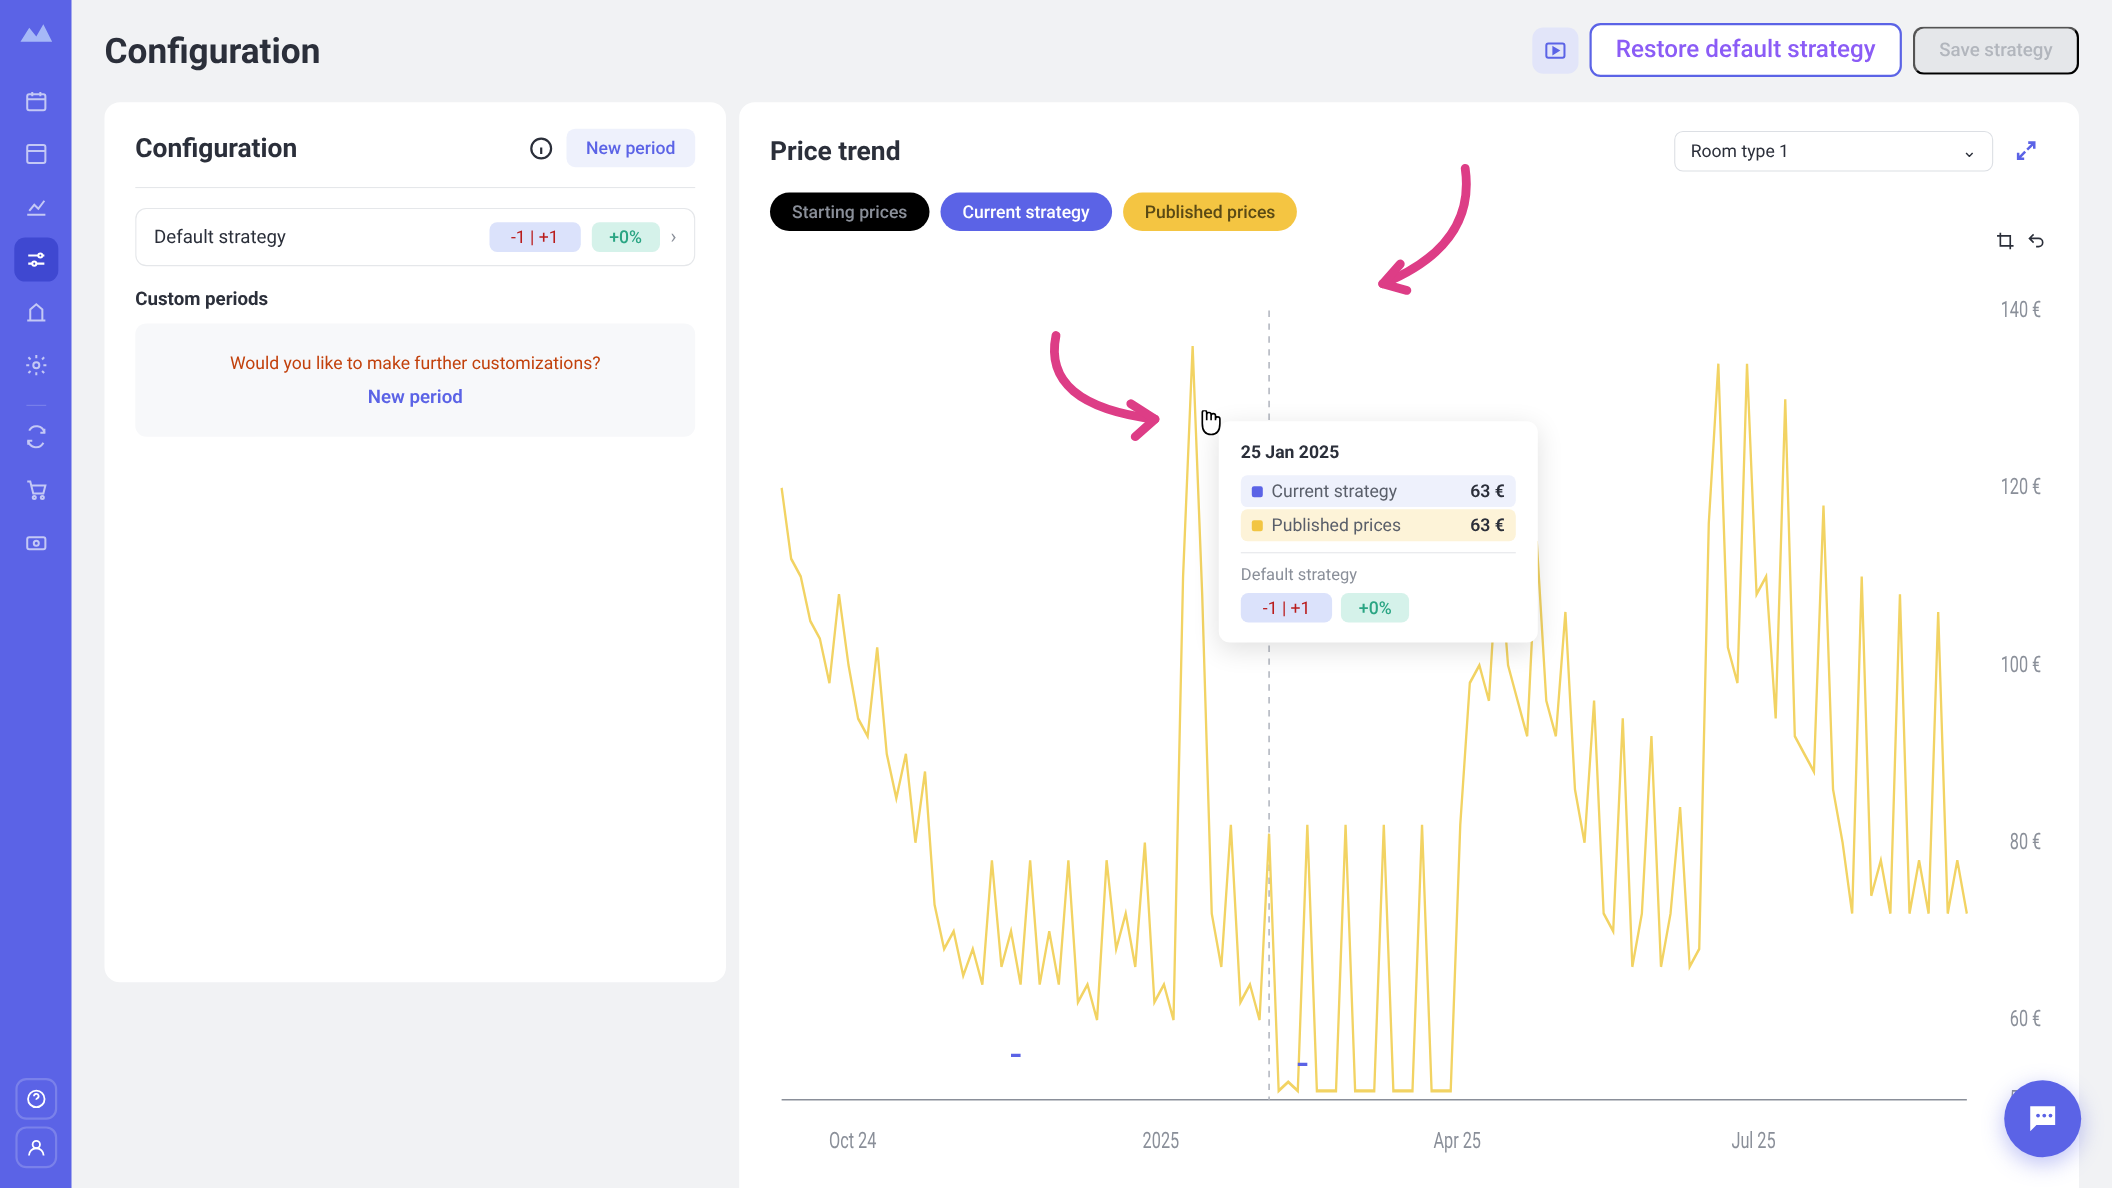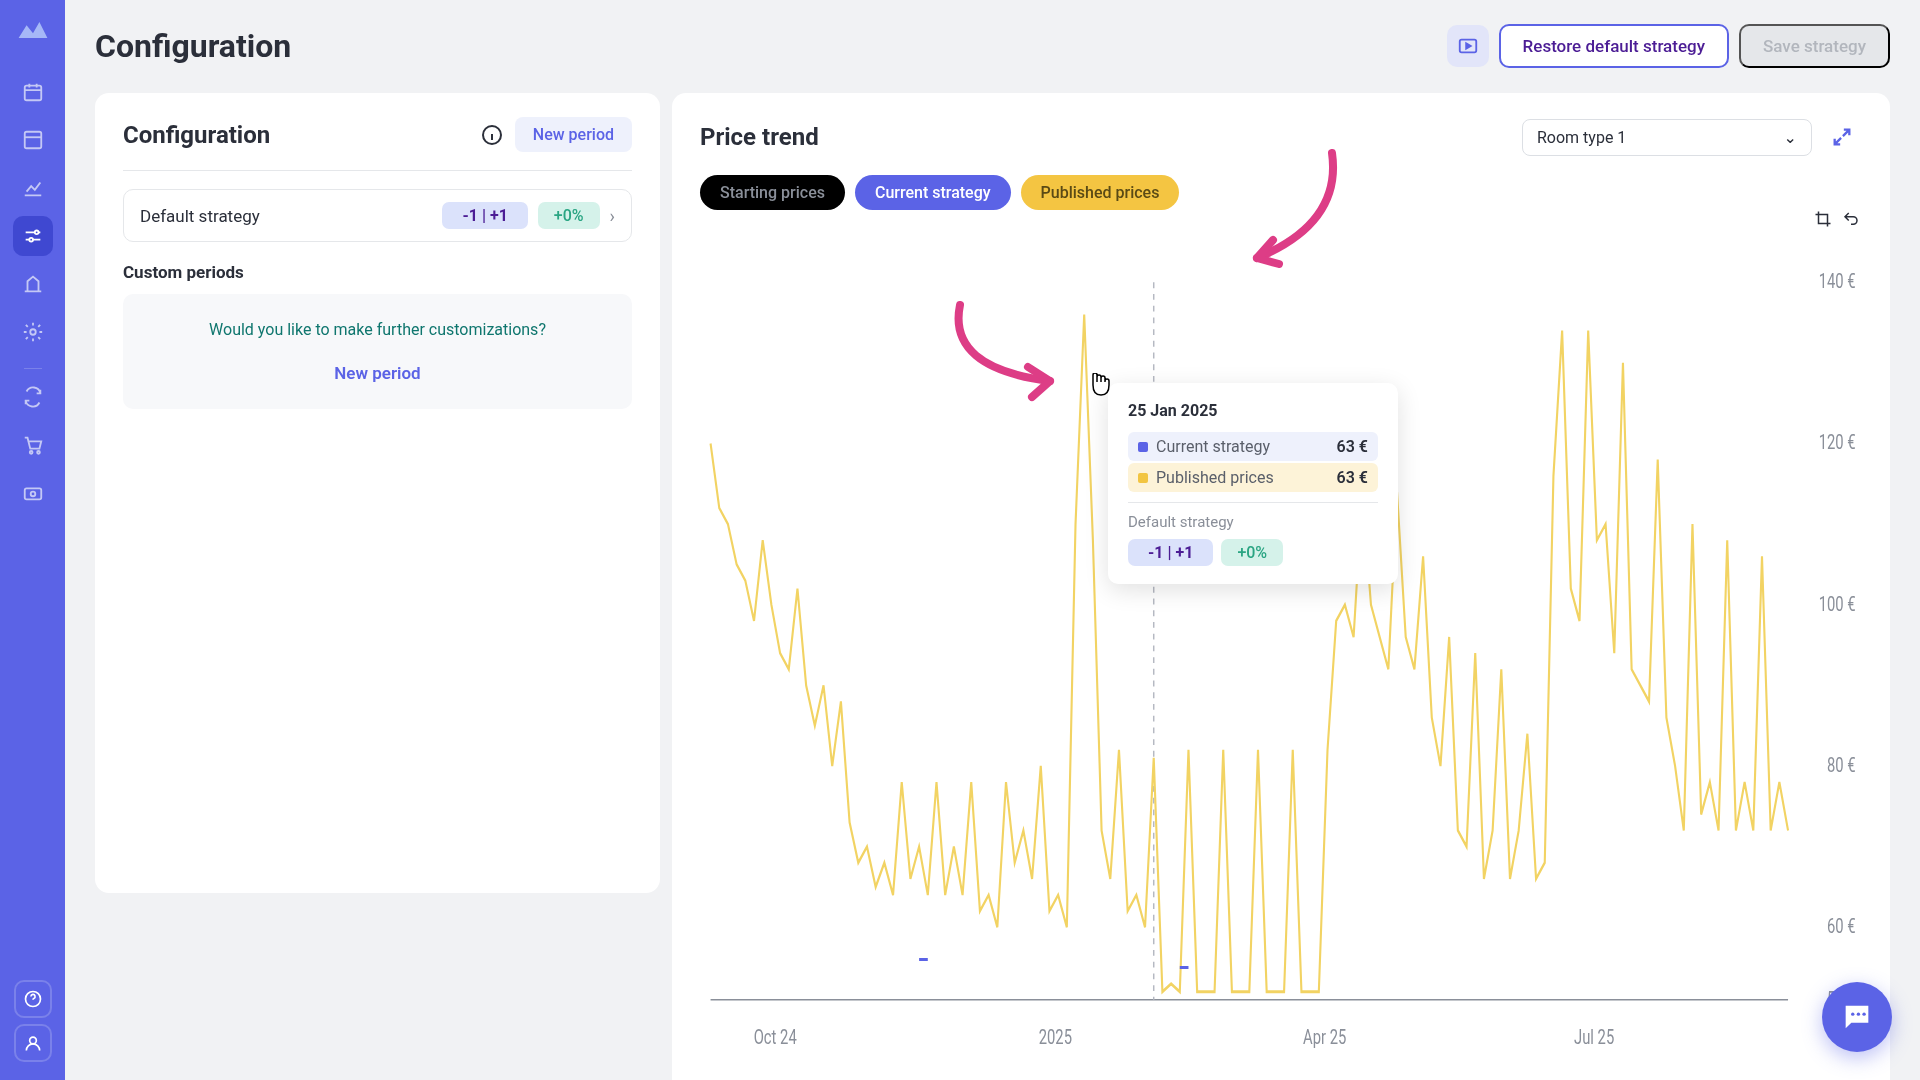--- a/index.html
+++ b/index.html
@@ -11,46 +11,46 @@
 .nav-icon.active { background:#3f48d1; color:#fff; }
 .nav-divider { width:18px; height:1px; background:#7a81ea; margin:8px 0; }
 .bottom-icons { position:absolute; bottom:18px; left:0; right:0; display:flex; flex-direction:column; align-items:center; gap:6px; }
 .bottom-icon { width:38px; height:38px; border:2px solid #7a81ea; border-radius:10px; display:flex; align-items:center; justify-content:center; color:#fff; cursor:pointer; }
 
 .main { position:absolute; left:65px; top:0; right:0; height:1080px; padding:18px 30px 0 30px; }
 .header { display:flex; align-items:center; justify-content:space-between; margin-bottom:20px; height:55px; }
 .page-title { font-size:32px; font-weight:700; color:#2b2f3a; }
 .header-actions { display:flex; align-items:center; gap:10px; }
 .icon-btn-square { width:42px; height:42px; background:#e2e5f9; border-radius:10px; display:flex; align-items:center; justify-content:center; color:#5b63e6; cursor:pointer; }
-.btn-outline { border:2px solid #5b63e6; color:#4c1d95; background:#fff; padding:10px 22px; border-radius:10px; font-size:17px; font-weight:500; cursor:pointer; }
+.btn-outline { border:2px solid #5b63e6; color:#8b5cf6; background:#fff; padding:10px 22px; border-radius:10px; font-size:22px; font-weight:500; cursor:pointer; }
 .btn-disabled { background:#e5e7ea; color:#b2b6bd; padding:10px 22px; border-radius:10px; font-size:17px; font-weight:500; cursor:default; }
 
 .content-row { display:flex; gap:12px; }
 .panel { background:#fff; border-radius:14px; padding:24px 28px; }
 .left-panel { width:565px; height:800px; }
 .right-panel { flex:1; height:1008px; position:relative; }
 
 .panel-header { display:flex; align-items:center; justify-content:space-between; margin-bottom:18px; }
 .panel-title { font-size:24px; font-weight:700; color:#2b2f3a; }
 .panel-header-actions { display:flex; align-items:center; gap:10px; }
 .info-icon { width:26px; height:26px; display:flex; align-items:center; justify-content:center; color:#2b2f3a; cursor:pointer; font-size:20px; }
 .btn-light { background:#eef1fc; color:#5b63e6; padding:8px 18px; border-radius:8px; font-size:16px; font-weight:500; cursor:pointer; border:none; }
 
 .divider { border:none; border-top:1px solid #e5e7ea; margin:0 0 18px 0; }
 
 .strategy-row { display:flex; align-items:center; justify-content:space-between; border:1px solid #e5e7ea; border-radius:10px; padding:12px 16px; margin-bottom:20px; cursor:pointer; }
 .strategy-label { font-size:17px; color:#2b2f3a; }
 .strategy-right { display:flex; align-items:center; gap:10px; }
-.badge-blue { background:#dbe2fb; color:#4c1d95; padding:4px 20px; border-radius:7px; font-size:16px; font-weight:700; }
+.badge-blue { background:#dbe2fb; color:#b91c1c; padding:4px 20px; border-radius:7px; font-size:16px; font-weight:400; }
 .badge-green { background:#d5f2ea; color:#2aa583; padding:4px 16px; border-radius:7px; font-size:16px; font-weight:500; }
 .chevron { color:#8a8f99; font-size:18px; }
 
 .section-label { font-size:17px; font-weight:700; color:#2b2f3a; margin-bottom:12px; }
 .custom-box { background:#f7f8fa; border-radius:10px; padding:26px 20px; text-align:center; }
-.custom-text { font-size:16px; color:#0f766e; margin-bottom:24px; }
+.custom-text { font-size:16px; color:#c2410c; margin-bottom:12px; }
 .link-btn { color:#5b63e6; font-size:17px; font-weight:600; cursor:pointer; background:none; border:none; }
 
 .room-select { display:flex; align-items:center; justify-content:space-between; border:1px solid #dcdfe4; border-radius:8px; padding:8px 14px; width:290px; cursor:pointer; font-size:16px; color:#2b2f3a; }
 .expand-btn { width:40px; height:40px; display:flex; align-items:center; justify-content:center; color:#5b63e6; cursor:pointer; border-radius:8px; }
 
 .pills { display:flex; gap:10px; margin-bottom:10px; }
 .pill { padding:8px 20px; border-radius:999px; font-size:16px; font-weight:500; cursor:pointer; }
 .pill-gray { background:#000000; color:#8a8f99; }
 .pill-blue { background:#5b63e6; color:#fff; }
 .pill-yellow { background:#f4c542; color:#5a4a15; }

